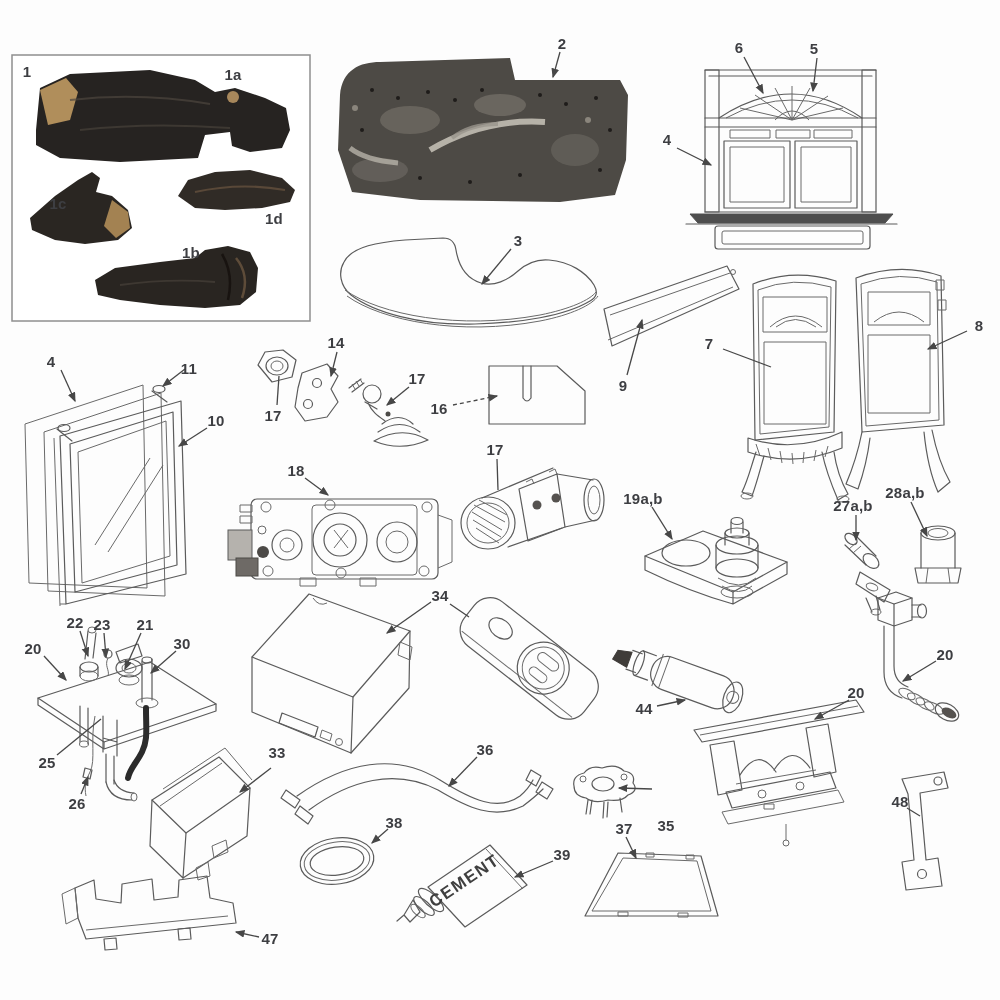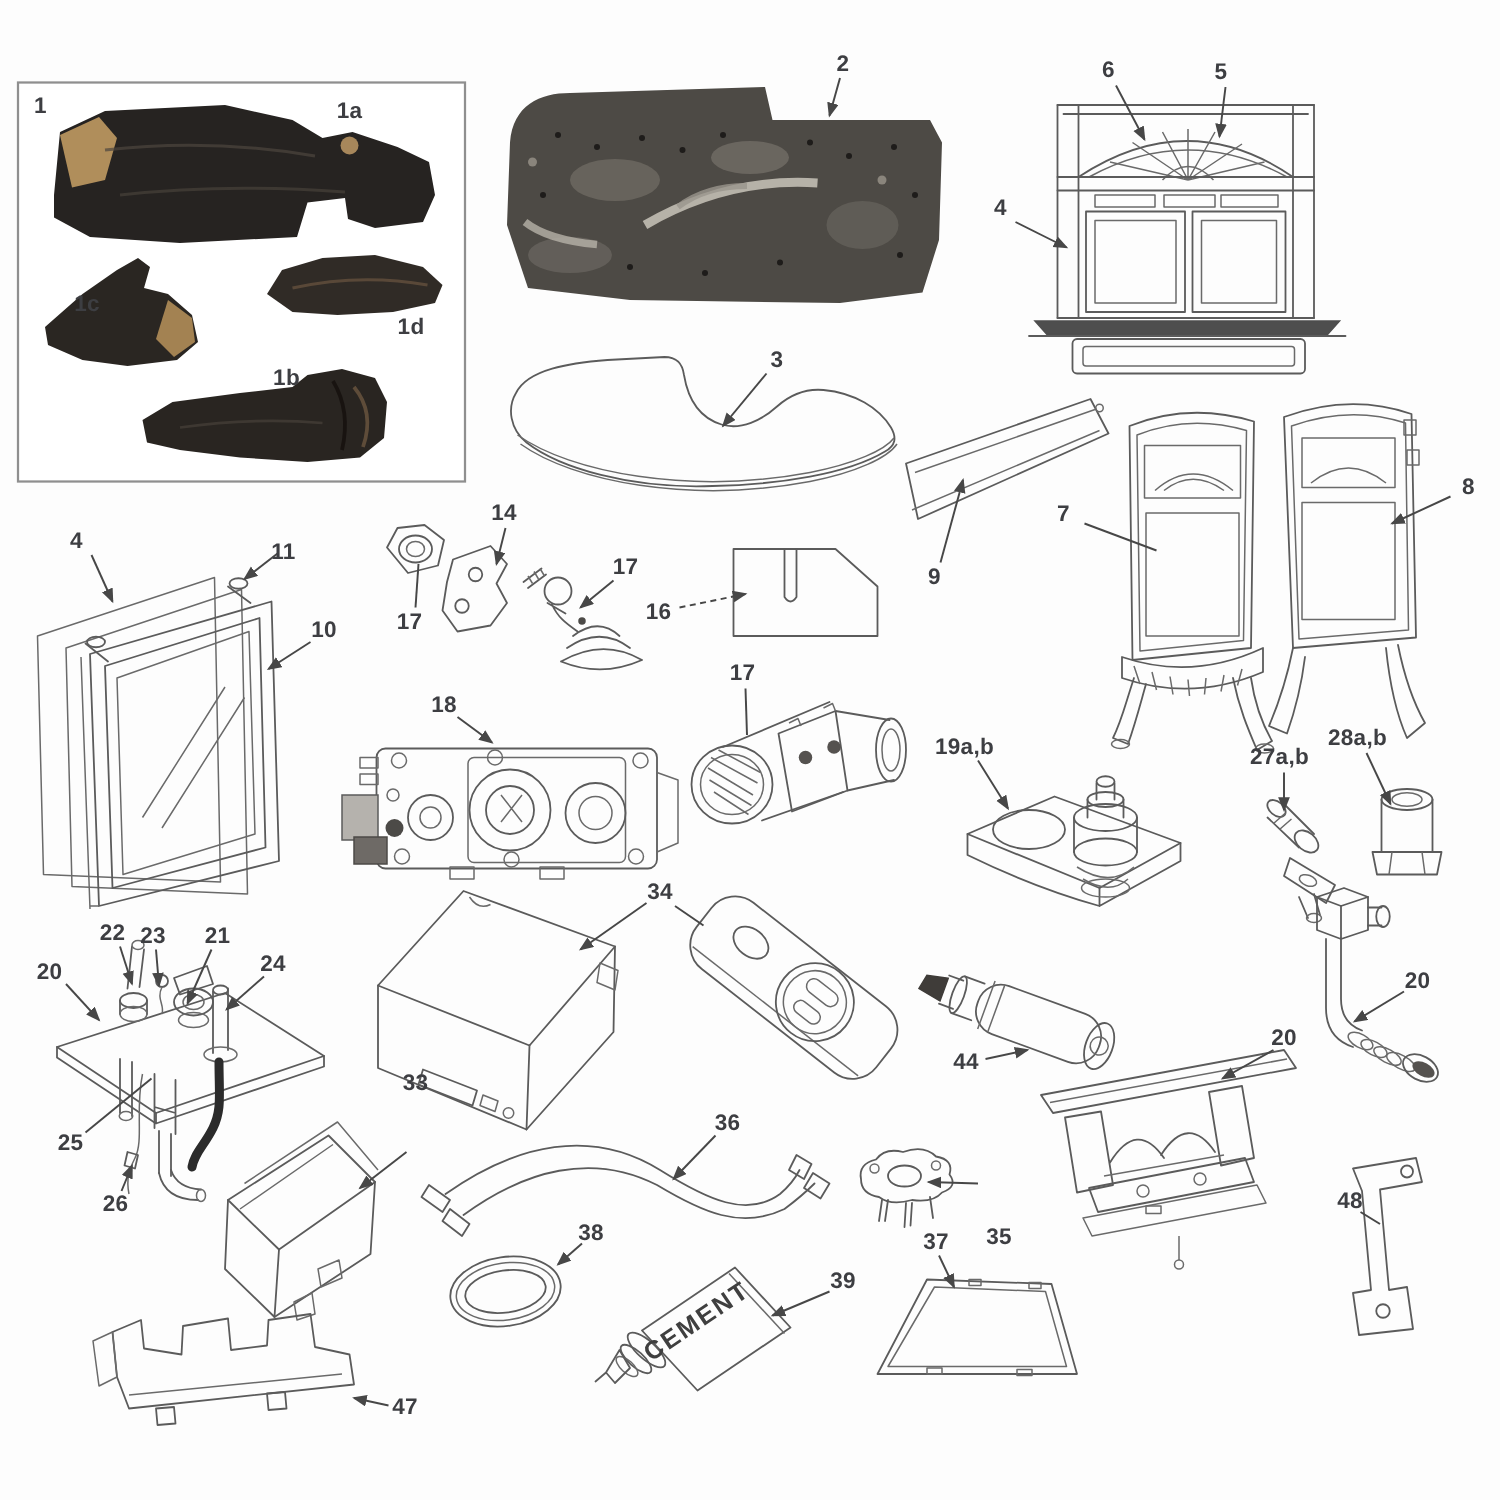--- a/index.html
+++ b/index.html
@@ -462,29 +462,29 @@
   <span class="lbl" style="left:336px;top:342px">14</span>
   <span class="lbl" style="left:417px;top:378px">17</span>
   <span class="lbl" style="left:439px;top:408px">16</span>
   <span class="lbl" style="left:495px;top:449px">17</span>
   <span class="lbl" style="left:296px;top:470px">18</span>
   <span class="lbl" style="left:643px;top:498px">19a,b</span>
   <span class="lbl" style="left:33px;top:648px">20</span>
   <span class="lbl" style="left:145px;top:624px">21</span>
   <span class="lbl" style="left:75px;top:622px">22</span>
   <span class="lbl" style="left:102px;top:624px">23</span>
-  <span class="lbl" style="left:182px;top:643px">24</span>
+  <span class="lbl" style="left:182px;top:643px">30</span>
   <span class="lbl" style="left:47px;top:762px">25</span>
   <span class="lbl" style="left:77px;top:803px">26</span>
   <span class="lbl" style="left:853px;top:505px">27a,b</span>
   <span class="lbl" style="left:905px;top:492px">28a,b</span>
   <span class="lbl" style="left:644px;top:708px">44</span>
   <span class="lbl" style="left:945px;top:654px">20</span>
   <span class="lbl" style="left:856px;top:692px">20</span>
-  <span class="lbl" style="left:277px;top:722px">33</span>
+  <span class="lbl" style="left:277px;top:752px">33</span>
   <span class="lbl" style="left:440px;top:595px">34</span>
   <span class="lbl" style="left:666px;top:825px">35</span>
   <span class="lbl" style="left:485px;top:749px">36</span>
   <span class="lbl" style="left:624px;top:828px">37</span>
   <span class="lbl" style="left:394px;top:822px">38</span>
   <span class="lbl" style="left:562px;top:854px">39</span>
   <span class="lbl" style="left:270px;top:938px">47</span>
   <span class="lbl" style="left:900px;top:801px">48</span>
 </div>
 

